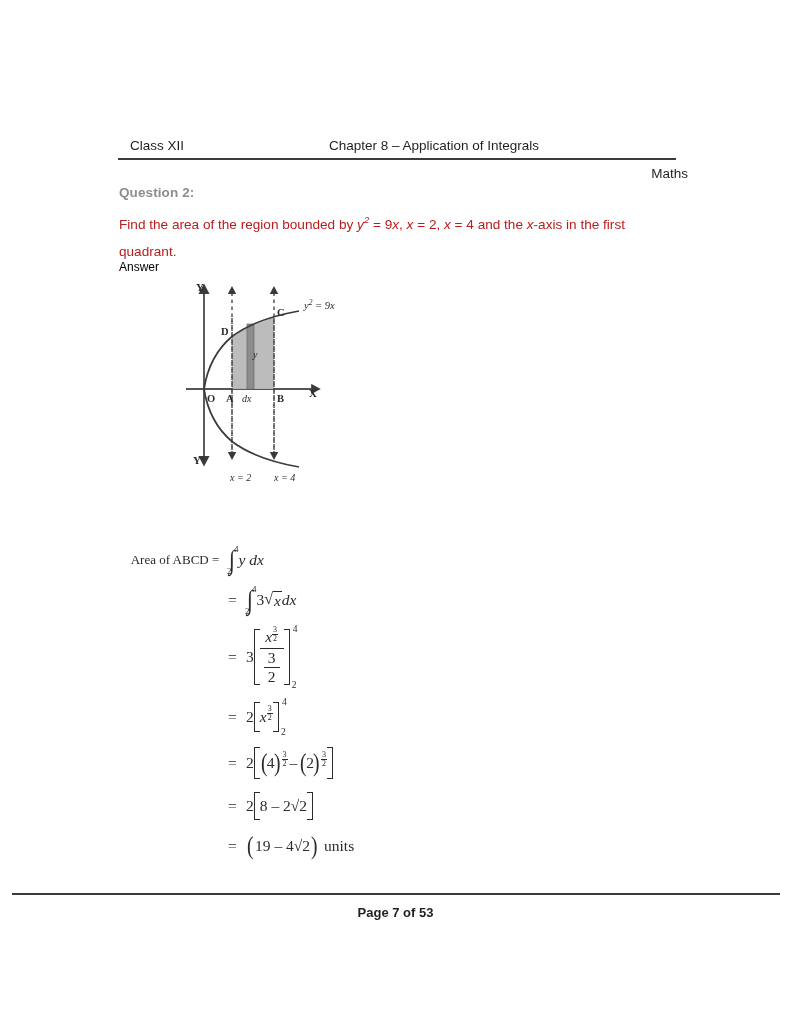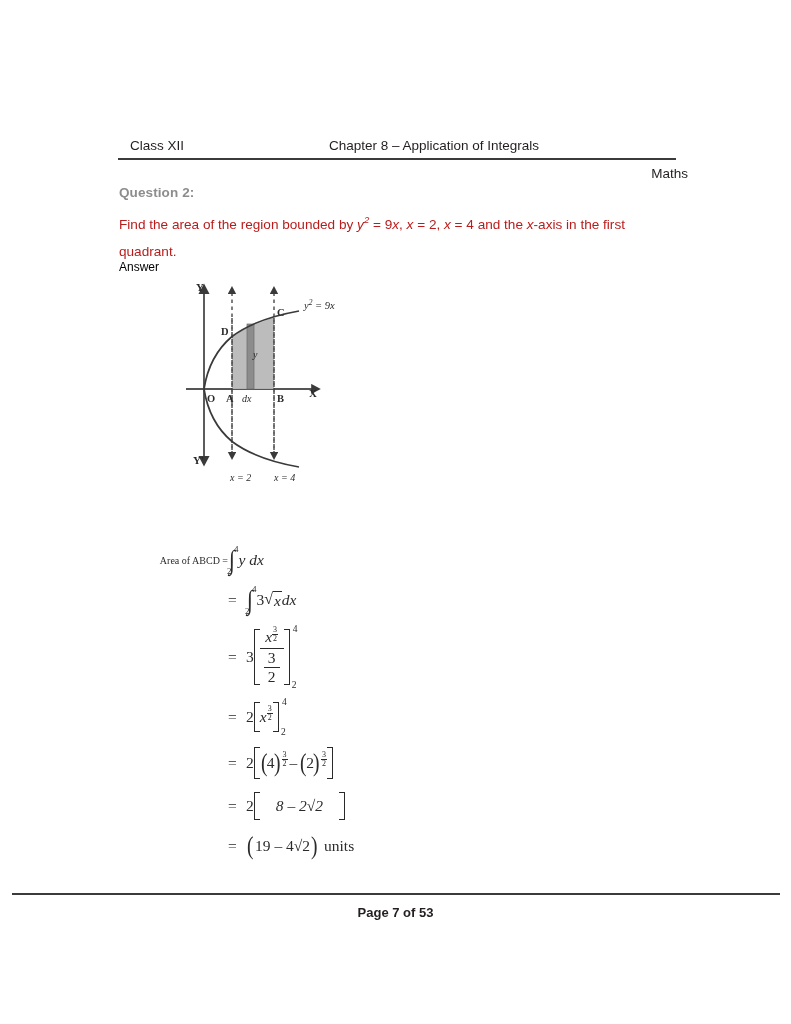--- a/index.html
+++ b/index.html
@@ -118,22 +118,22 @@
   }
   .math-row {
     display: flex;
     align-items: center;
     height: 40px;
   }
   .math-row.tall { height: 74px; }
   .math-row.mid { height: 46px; }
   .lhs {
     width: 106px;
-    font-size: 10px;
-    text-align: right;
+    font-size: 13px;
+    text-align: center;
     white-space: nowrap;
   }
   .eqcol {
     width: 18px;
     font-size: 15.5px;
     text-align: left;
   }
   .expr {
     font-size: 15.5px;
     display: flex;
@@ -443,21 +443,21 @@
             </span>
         </span>
       </div>
     </div>
 
     <div class="math-row">
       <div class="lhs"></div>
       <div class="eqcol">=</div>
       <div class="expr">
         <span>2</span>
-        <span class="brk" style="padding:5px 22px;font-style:italic;">
+        <span class="brk" style="padding:5px 6px;">
           <span>8 – 2√2</span>
         </span>
       </div>
     </div>
 
     <div class="math-row">
       <div class="lhs"></div>
       <div class="eqcol">=</div>
       <div class="expr">
         <span class="paren" style="padding:4px 9px;">

